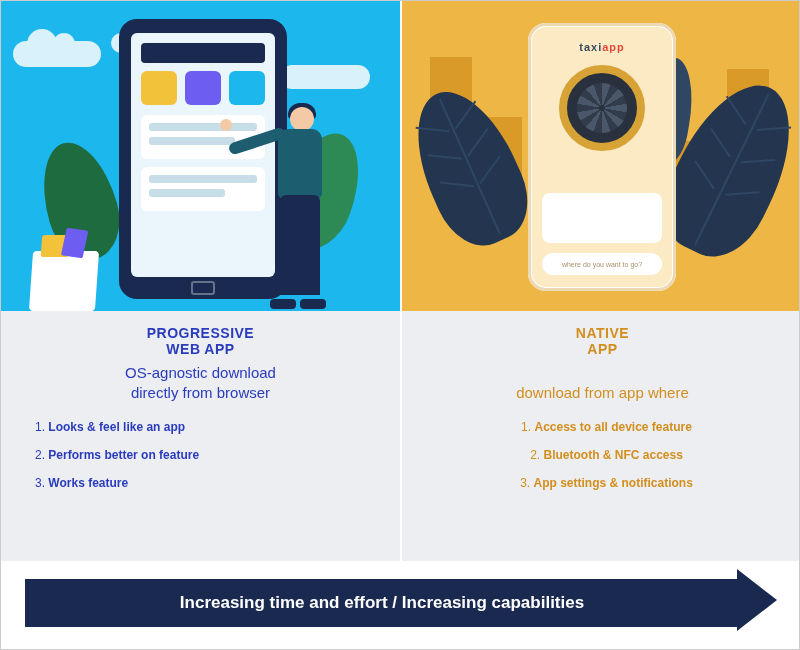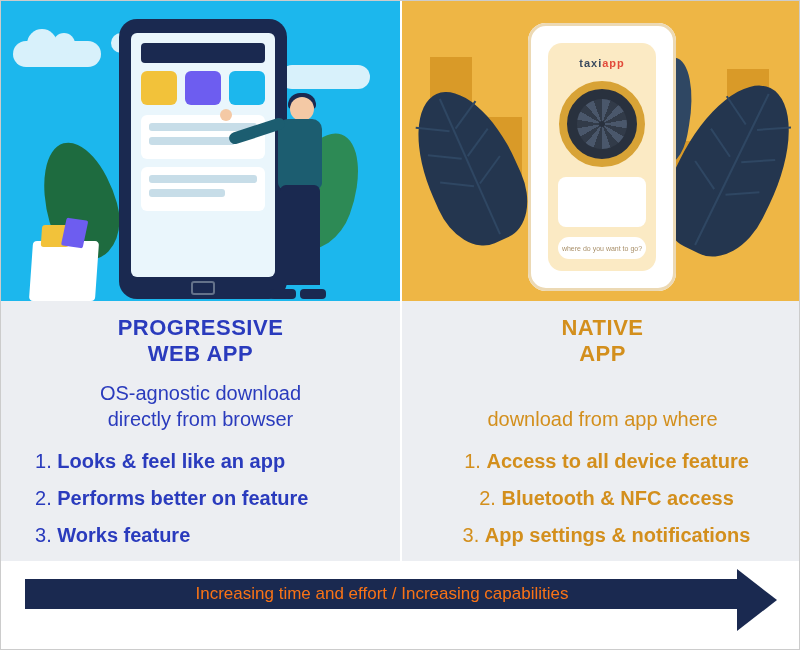--- a/index.html
+++ b/index.html
@@ -6,35 +6,35 @@
   body { font-family: Arial, Helvetica, sans-serif; width: 800px; height: 650px; overflow: hidden; background: #fff; }
   .wrap { width: 800px; height: 650px; border: 1px solid #ccc; position: relative; }
   .cols { display: flex; height: 560px; }
   .col { width: 50%; display: flex; flex-direction: column; }
   .divider { position: absolute; left: 399px; top: 0; width: 2px; height: 568px; background: #fff; }
   .hero { height: 310px; position: relative; overflow: hidden; }
   .hero.left { background: #1cb7ed; }
   .hero.right { background: #eeb645; }
   .info { padding: 14px 26px 0 26px; background: #eceef2; flex: 1; }
   .info.right { padding-left: 32px; }
-  .title { font-weight: 800; font-size: 22px; text-align: center; letter-spacing: .5px; line-height: 1.15; }
+  .title { font-weight: 800; font-size: 14px; text-align: center; letter-spacing: .5px; line-height: 1.15; }
   .title.blue { color: #2a3bbd; }
   .title.gold { color: #d38f1d; }
-  .sub { text-align: center; font-size: 20px; margin-top: 14px; line-height: 1.3; }
+  .sub { text-align: center; font-size: 15px; margin-top: 6px; line-height: 1.3; }
   .sub.blue { color: #2a3bbd; }
   .sub.gold { color: #d38f1d; }
   ol.features { margin-top: 18px; padding-left: 8px; list-style: none; counter-reset: f; }
-  ol.features li { counter-increment: f; font-weight: 700; font-size: 20px; margin-bottom: 14px; }
+  ol.features li { counter-increment: f; font-weight: 700; font-size: 12px; margin-bottom: 14px; }
   ol.features li::before { content: counter(f) ". "; font-weight: 400; }
   ol.features.blue li { color: #2a3bbd; }
   ol.features.blue li::before { color: #2a3bbd; }
   ol.features.gold li { color: #d38f1d; text-align: center; }
   ol.features.gold li::before { color: #d38f1d; }
   .arrow-band { position: absolute; left: 24px; right: 24px; bottom: 18px; height: 52px; }
-  .arrow-bar { background: #1a2950; color: #f97316; height: 30px; display: flex; align-items: center; justify-content: center; font-weight: 400; font-size: 17px; width: calc(100% - 36px); }
+  .arrow-bar { background: #1a2950; color: #ffffff; height: 48px; display: flex; align-items: center; justify-content: center; font-weight: 700; font-size: 17px; width: calc(100% - 36px); }
   .arrow-head { position: absolute; right: -2px; top: -10px; width: 0; height: 0; border-top: 31px solid transparent; border-bottom: 31px solid transparent; border-left: 40px solid #1a2950; }
 
   
   .cloud { position: absolute; background: #d8f1fb; border-radius: 50px; }
   .cloud.c1 { width: 88px; height: 26px; left: 12px; top: 40px; }
   .cloud.c1::before, .cloud.c1::after { content: ""; position: absolute; background: #d8f1fb; border-radius: 50%; }
   .cloud.c1::before { width: 30px; height: 30px; left: 14px; top: -12px; }
   .cloud.c1::after { width: 22px; height: 22px; left: 40px; top: -8px; }
   .cloud.c2 { width: 70px; height: 20px; left: 110px; top: 32px; }
   .cloud.c3 { width: 90px; height: 24px; right: 30px; top: 64px; }
@@ -71,21 +71,21 @@
   .b1 { left: 30px; top: 56px; width: 42px; height: 90px; }
   .b2 { left: 82px; top: 116px; width: 40px; height: 70px; }
   .b3 { right: 30px; top: 68px; width: 42px; height: 100px; }
   .b4 { right: 88px; top: 140px; width: 36px; height: 60px; }
   .leafD { position: absolute; width: 90px; height: 160px; background: #24364f; border-radius: 60% 60% 50% 50% / 70% 70% 40% 40%; }
   .leafD::before { content:""; position:absolute; left:50%; top:6px; bottom:6px; width:2px; background:#2f4763; }
   .vein { position:absolute; width:34px; height:2px; background:#2f4763; }
   .leafD.l1 { left: 24px; top: 86px; transform: rotate(-24deg); }
   .leafD.l2 { right: 18px; top: 78px; transform: rotate(26deg); width: 100px; height: 180px; }
   .leafD.l3 { right: 108px; top: 56px; transform: rotate(10deg); width: 50px; height: 110px; background:#2f4763; }
-  .phone-r { position: absolute; left: 128px; top: 22px; width: 148px; height: 268px; background: #fff; border-radius: 18px; padding: 20px; box-shadow: 0 0 0 3px #ecd9b4 inset; }
+  .phone-r { position: absolute; left: 128px; top: 22px; width: 148px; height: 268px; background: #fff; border-radius: 18px; padding: 4px; box-shadow: 0 0 0 3px #ecd9b4 inset; }
   .phone-r .scr { background: #fbeac4; width: 100%; height: 100%; border-radius: 14px; padding: 14px 10px 10px; position: relative; text-align: center; }
   .brand { font-size: 11px; letter-spacing: 1px; color: #3a4a5e; font-weight: 700; }
   .brand .o { color: #e24b3b; }
   .wheel { width: 86px; height: 86px; margin: 12px auto 0; border-radius: 50%; background: radial-gradient(circle, #3a4657 28%, #29313e 30% 100%); position: relative; border: 8px solid #d8a336; }
   .wheel::before { content:""; position:absolute; inset:10px; border-radius:50%; background: repeating-conic-gradient(#4a576b 0 20deg, #323b49 20deg 40deg); }
   .wheel::after { content:""; position:absolute; inset:32px; border-radius:50%; background:#29313e; }
   .field { position: absolute; bottom: 44px; left: 10px; right: 10px; height: 50px; background: #fff; border-radius: 8px; }
   .prompt { position: absolute; bottom: 12px; left: 10px; right: 10px; height: 22px; background: #fff; border-radius: 12px; font-size: 7px; color: #a9906a; display: flex; align-items: center; justify-content: center; }
 </style>
 </head>

